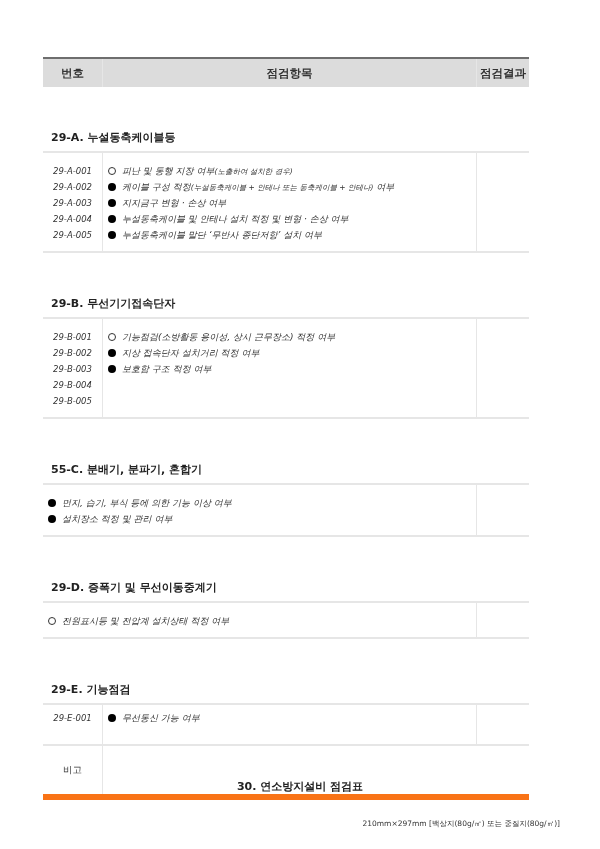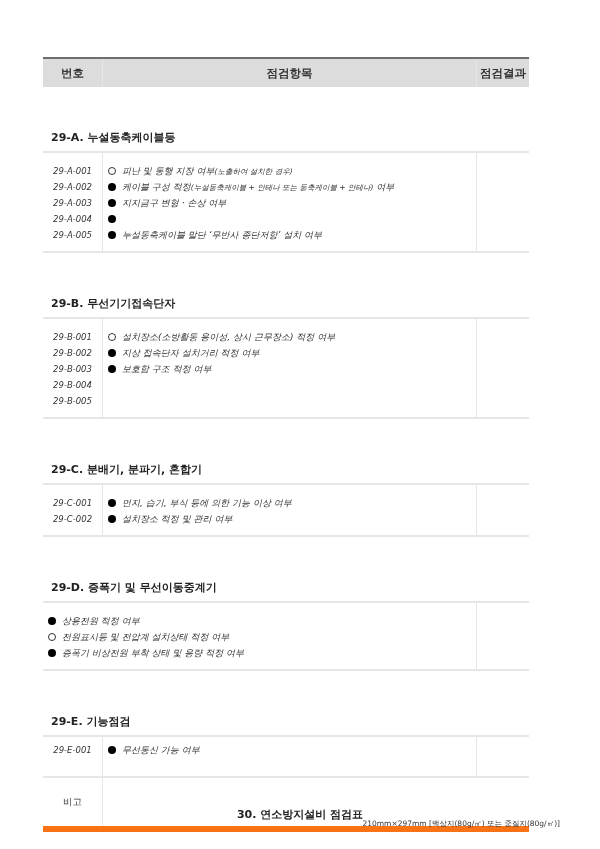--- a/index.html
+++ b/index.html
@@ -97,21 +97,20 @@
     .remarks .c-item { border-right: none; }
     .footer-title {
       position: absolute;
       left: 0;
       width: 600px;
       top: 779px;
       text-align: center;
       font-size: 11px;
       font-weight: bold;
       color: #222;
-      margin-top: 28px;
     }
     .footer-note {
       position: absolute;
       right: 40px;
       top: 819px;
       font-size: 7.5px;
       color: #333;
     }
   </style>
 </head>
@@ -130,62 +129,56 @@
       <div class="row-line">29-A-001</div>
       <div class="row-line">29-A-002</div>
       <div class="row-line">29-A-003</div>
       <div class="row-line">29-A-004</div>
       <div class="row-line">29-A-005</div>
     </div>
     <div class="c-item">
       <div class="row-line"><span class="bullet empty"></span><span>피난 및 통행 지장 여부</span><span class="small">(노출하여 설치한 경우)</span></div>
       <div class="row-line"><span class="bullet filled"></span><span>케이블 구성 적정</span><span class="small">(누설동축케이블 + 안테나 또는 동축케이블 + 안테나)</span><span> 여부</span></div>
       <div class="row-line"><span class="bullet filled"></span><span>지지금구 변형 · 손상 여부</span></div>
-      <div class="row-line"><span class="bullet filled"></span></div>
+      <div class="row-line"><span class="bullet filled"></span><span>누설동축케이블 및 안테나 설치 적정 및 변형 · 손상 여부</span></div>
       <div class="row-line"><span class="bullet filled"></span><span>누설동축케이블 말단 ‘무반사 종단저항’ 설치 여부</span></div>
     </div>
     <div class="c-res"></div>
   </div>
 
   <div class="sec-title">29-B. 무선기기접속단자</div>
   <div class="sec-body">
     <div class="c-no">
       <div class="row-line">29-B-001</div>
       <div class="row-line">29-B-002</div>
       <div class="row-line">29-B-003</div>
       <div class="row-line">29-B-004</div>
       <div class="row-line">29-B-005</div>
     </div>
     <div class="c-item">
-      <div class="row-line"><span class="bullet empty"></span><span>설치장소(소방활동 용이성, 상시 근무장소) 적정 여부</span></div>
+      <div class="row-line"><span class="bullet empty"></span><span>기능점검(소방활동 용이성, 상시 근무장소) 적정 여부</span></div>
       <div class="row-line"><span class="bullet filled"></span><span>지상 접속단자 설치거리 적정 여부</span></div>
       <div class="row-line"><span class="bullet filled"></span><span>보호함 구조 적정 여부</span></div>
     </div>
     <div class="c-res"></div>
   </div>
 
-  <div class="sec-title">29-C. 분배기, 분파기, 혼합기</div>
+  <div class="sec-title">55-C. 분배기, 분파기, 혼합기</div>
   <div class="sec-body">
-    <div class="c-no">
-      <div class="row-line">29-C-001</div>
-      <div class="row-line">29-C-002</div>
-    </div>
     <div class="c-item">
       <div class="row-line"><span class="bullet filled"></span><span>먼지, 습기, 부식 등에 의한 기능 이상 여부</span></div>
       <div class="row-line"><span class="bullet filled"></span><span>설치장소 적정 및 관리 여부</span></div>
     </div>
     <div class="c-res"></div>
   </div>
 
   <div class="sec-title">29-D. 증폭기 및 무선이동중계기</div>
   <div class="sec-body">
     <div class="c-item">
-      <div class="row-line"><span class="bullet filled"></span><span>상용전원 적정 여부</span></div>
       <div class="row-line"><span class="bullet empty"></span><span>전원표시등 및 전압계 설치상태 적정 여부</span></div>
-      <div class="row-line"><span class="bullet filled"></span><span>증폭기 비상전원 부착 상태 및 용량 적정 여부</span></div>
     </div>
     <div class="c-res"></div>
   </div>
 
   <div class="sec-title">29-E. 기능점검</div>
   <div class="sec-body">
     <div class="c-no" style="padding-top:5px;padding-bottom:4px;">
       <div class="row-line">29-E-001</div>
     </div>
     <div class="c-item" style="padding-top:5px;padding-bottom:18px;">

